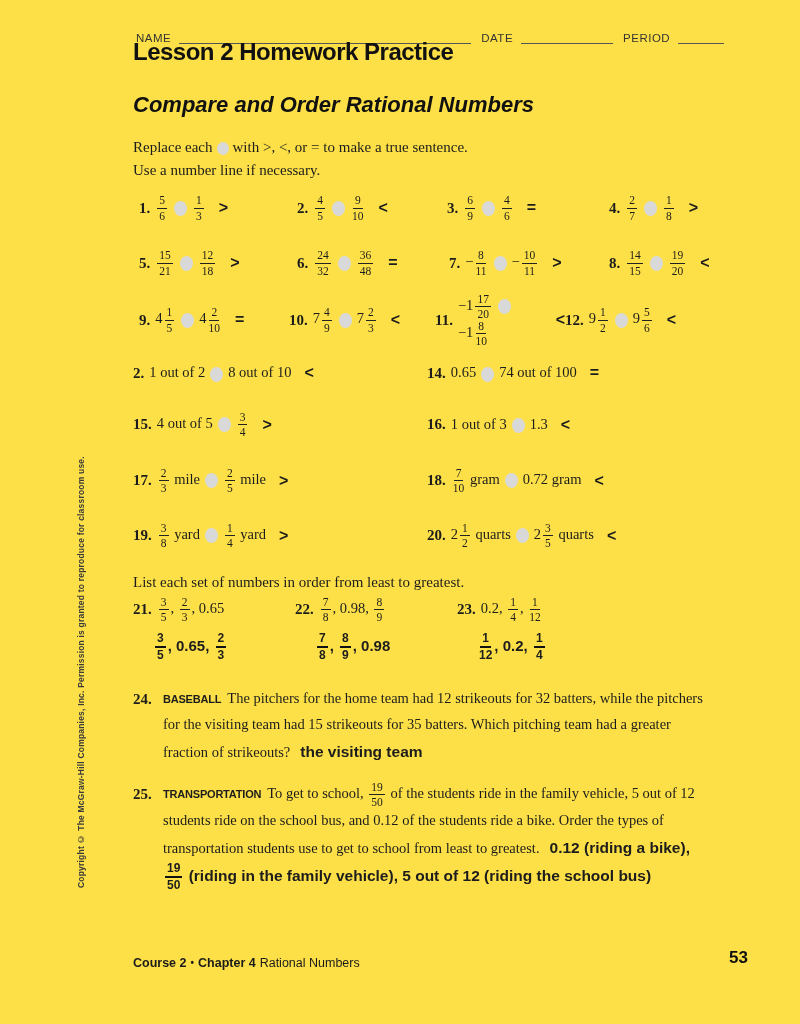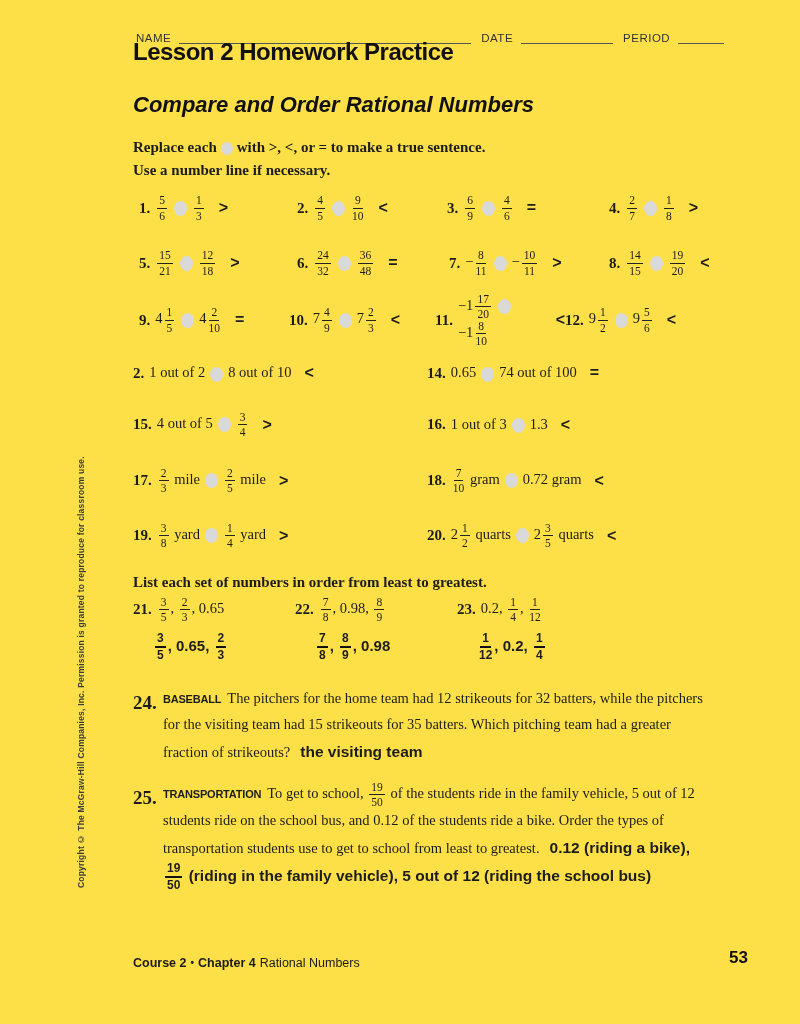--- a/index.html
+++ b/index.html
@@ -12,21 +12,21 @@
   .hline{border-bottom:1px solid #555;height:13px;}
   .l-name{width:292px;margin:0 10px 0 8px;}
   .l-date{width:92px;margin:0 10px 0 8px;}
   .l-period{width:46px;margin:0 0 0 8px;}
 
   .title{position:absolute;top:38px;left:133px;margin:0;font-family:"Liberation Sans",sans-serif;
          font-weight:bold;font-size:24px;letter-spacing:-.5px;color:#111;}
   .subtitle{position:absolute;top:92px;left:133px;margin:0;font-family:"Liberation Sans",sans-serif;
             font-weight:bold;font-style:italic;font-size:22px;color:#111;}
 
-  .instr{position:absolute;left:133px;margin:0;font-weight:bold;font-size:15px;}
+  .instr{position:absolute;left:133px;margin:0;font-weight:normal;font-size:15px;}
   #instr1{top:139px;}
   #instr2{top:162px;}
   #s2-heading{top:574px;}
 
   
   .oval{display:inline-block;width:13px;height:15px;border-radius:50%;background:#d9d9d9;
         vertical-align:middle;margin:0 5px;}
   #instr1 .oval{margin:0 4px;width:12px;height:13px;}
 
   
@@ -58,21 +58,21 @@
   .setcell .head{display:flex;align-items:center;}
   .setans{font-family:"Liberation Sans",sans-serif;font-weight:bold;font-size:15px;
           margin:9px 0 0 20px;}
   .setans .frac{font-size:12px;line-height:1.05;}
   .setans .fn{border-bottom-width:2px;border-color:#111;}
 
   
   .wp{position:absolute;left:163px;width:552px;font-size:14.5px;line-height:1.78;}
   #wp-24{top:686px;}
   #wp-25{top:781px;}
-  .wpnum{position:absolute;left:-30px;font-weight:bold;font-size:19px;font-family:"Liberation Serif",serif;}
+  .wpnum{position:absolute;left:-30px;font-weight:bold;font-size:15px;font-family:"Liberation Serif",serif;}
   .wplabel{font-family:"Liberation Sans",sans-serif;font-weight:bold;font-size:11px;margin-right:6px;letter-spacing:-.2px;}
   .wpans{font-family:"Liberation Sans",sans-serif;font-weight:bold;font-size:15.5px;margin-left:10px;}
   .wpans .frac{font-size:12px;}
   .wpans .fn{border-bottom-width:2px;border-color:#111;}
 
   
   .sidebar{position:absolute;left:76px;top:532px;height:356px;display:flex;align-items:center;
            writing-mode:vertical-rl;transform:rotate(180deg);
            font-family:"Liberation Sans",sans-serif;font-weight:bold;font-size:8.5px;color:#3a3a3a;
            white-space:nowrap;letter-spacing:.2px;}

